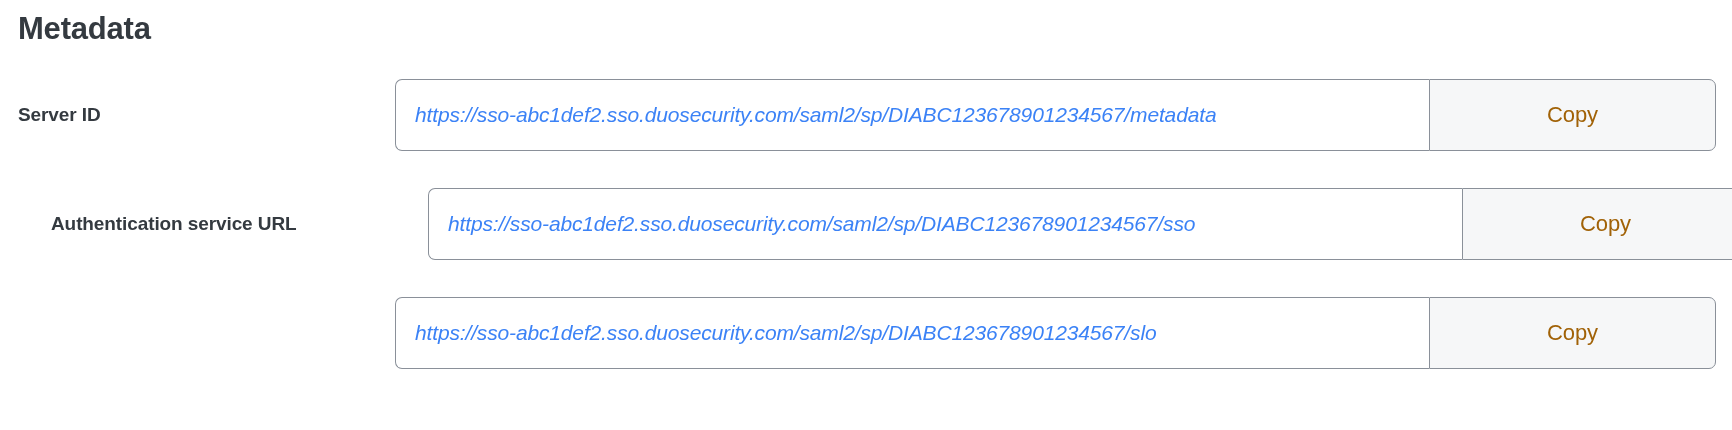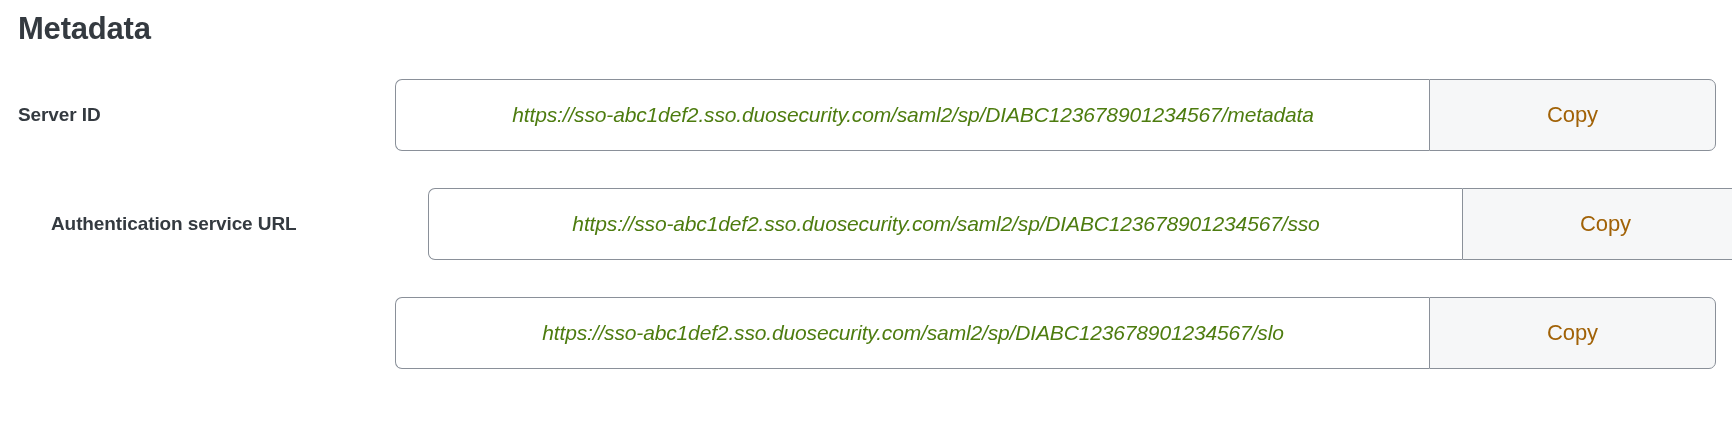--- a/index.html
+++ b/index.html
@@ -35,21 +35,20 @@
     letter-spacing: -0.2px;
     line-height: 40px;
     white-space: nowrap;
   }
 
   .field-row {
     position: absolute;
     left: 0;
     width: 1732px;
     height: 72px;
-    text-align: center;
   }
   .row-1 { top: 79px; }
   .row-2 { top: 188px; margin-left: 33px; }
   .row-3 { top: 297px; }
 
   .field-label {
     position: absolute;
     left: 18px;
     top: 0;
     height: 72px;
@@ -77,21 +76,21 @@
     min-width: 0;
     box-sizing: border-box;
     border: 1px solid #8a9099;
     border-right: none;
     border-top-left-radius: 7px;
     border-bottom-left-radius: 7px;
     background: #ffffff;
     font-family: "Liberation Sans", sans-serif;
     font-size: 21px;
     font-style: italic;
-    color: #4d7c0f;
+    color: #3b82f6;
     padding: 0 18px 0 19px;
     line-height: 70px;
     white-space: nowrap;
     overflow: hidden;
     text-overflow: clip;
     outline: none;
     letter-spacing: -0.15px;
   }
 
   .copy-button {

